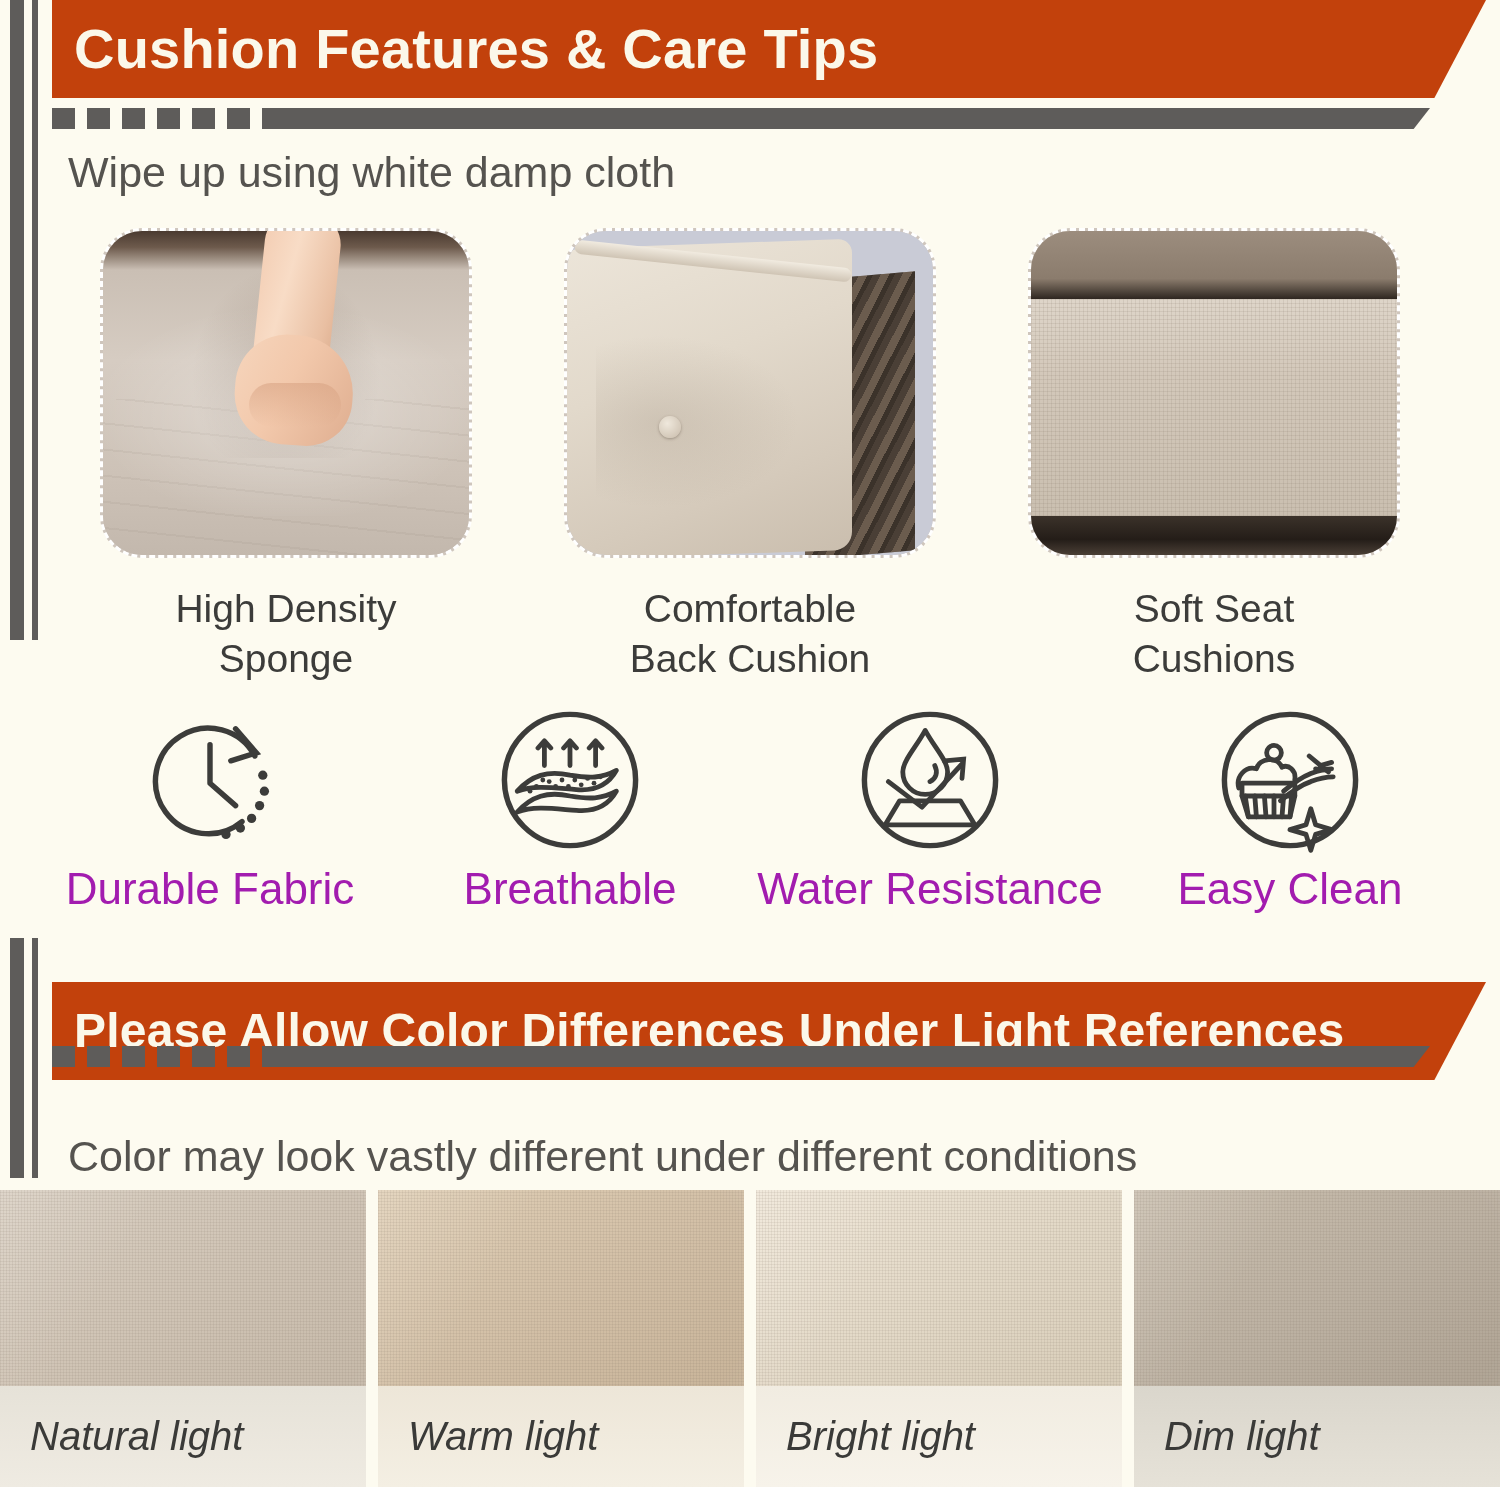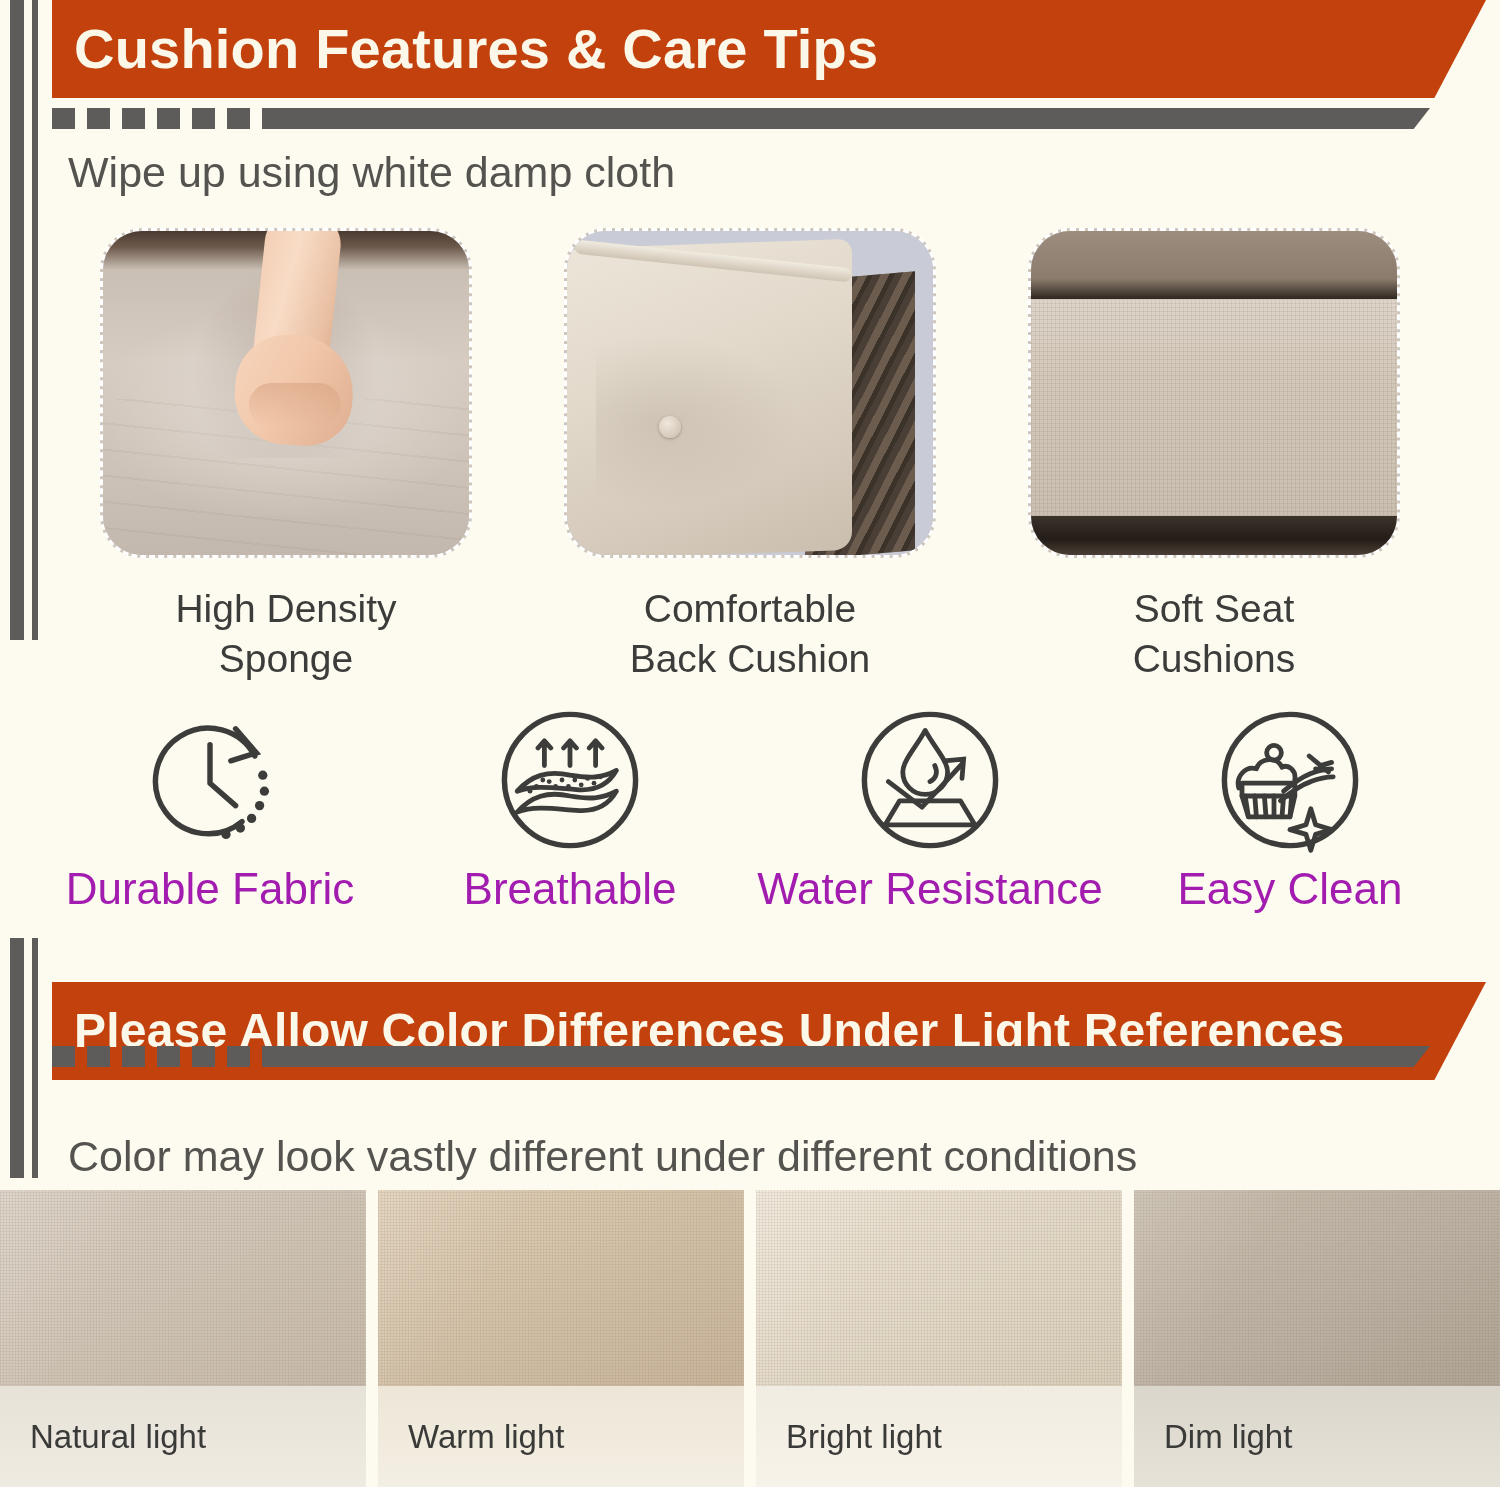--- a/index.html
+++ b/index.html
@@ -254,22 +254,23 @@
       repeating-linear-gradient(90deg, rgba(120,106,92,.10) 0 1px, rgba(120,106,92,0) 1px 3px);
   }
   .sw-band {
     position: absolute; left: 0; bottom: 0;
     width: 100%; height: 34%;
     display: flex; align-items: center;
     padding-left: 30px;
   }
   .sw-label {
     color: #3A3A38;
-    font-size: 33px;
+    font-size: 40px;
     white-space: nowrap;
+    font-style: italic;
   }
 </style>
 </head>
 <body>
 
 <div class="rail rail-thick" style="top:0;height:640px;"></div>
 <div class="rail rail-thin" style="top:0;height:640px;"></div>
 
 <div class="banner-wrap" style="top:0;">
   <div class="banner">

